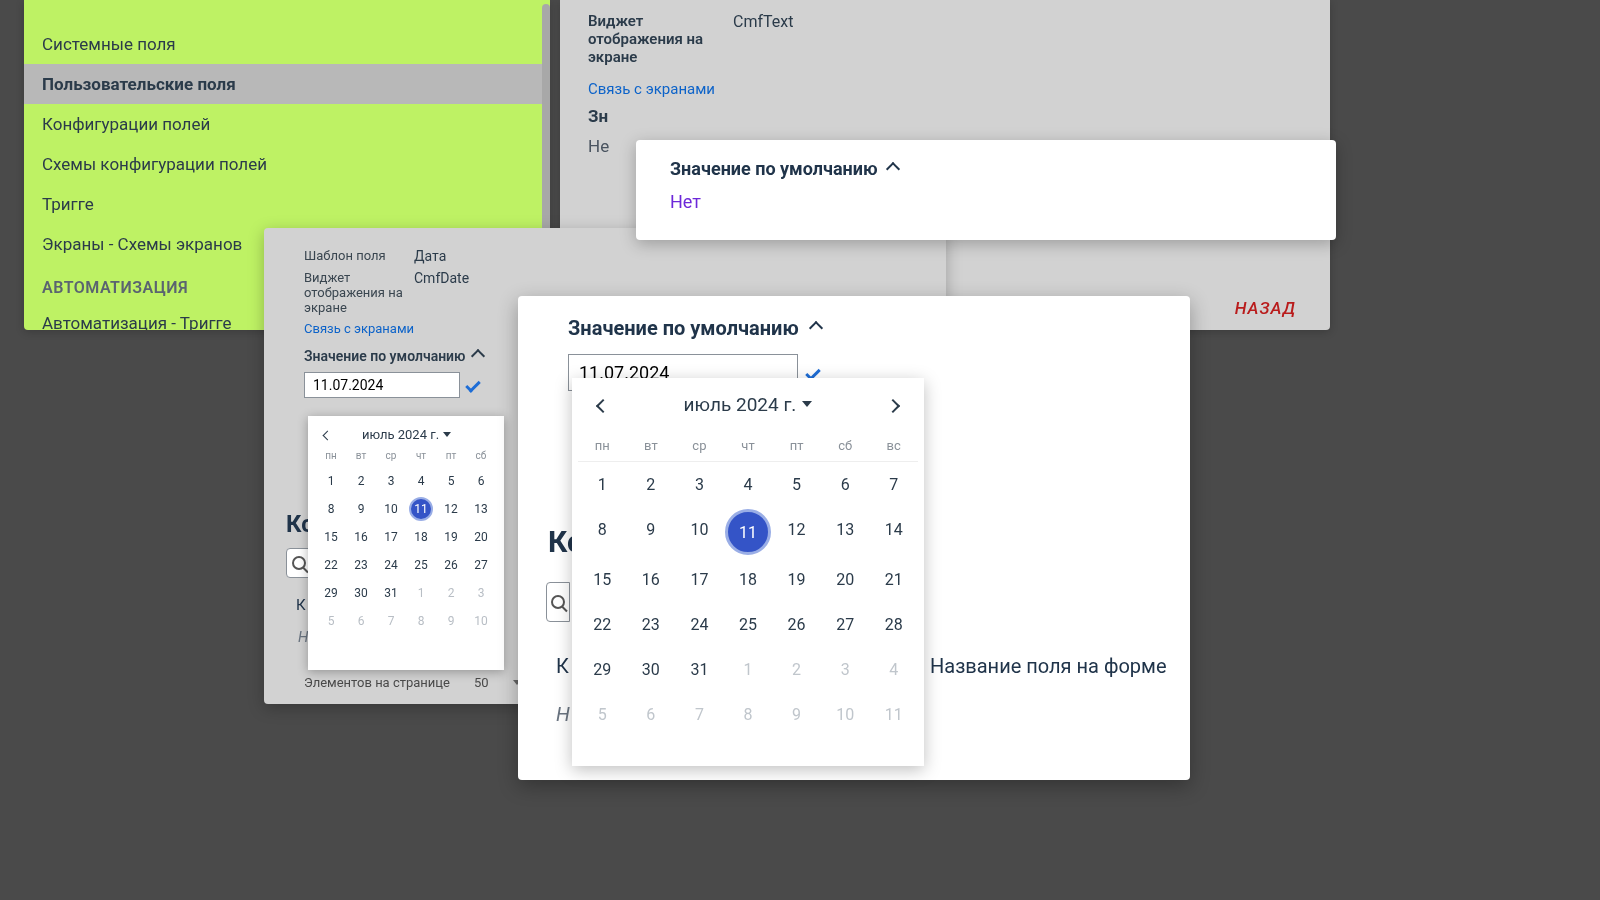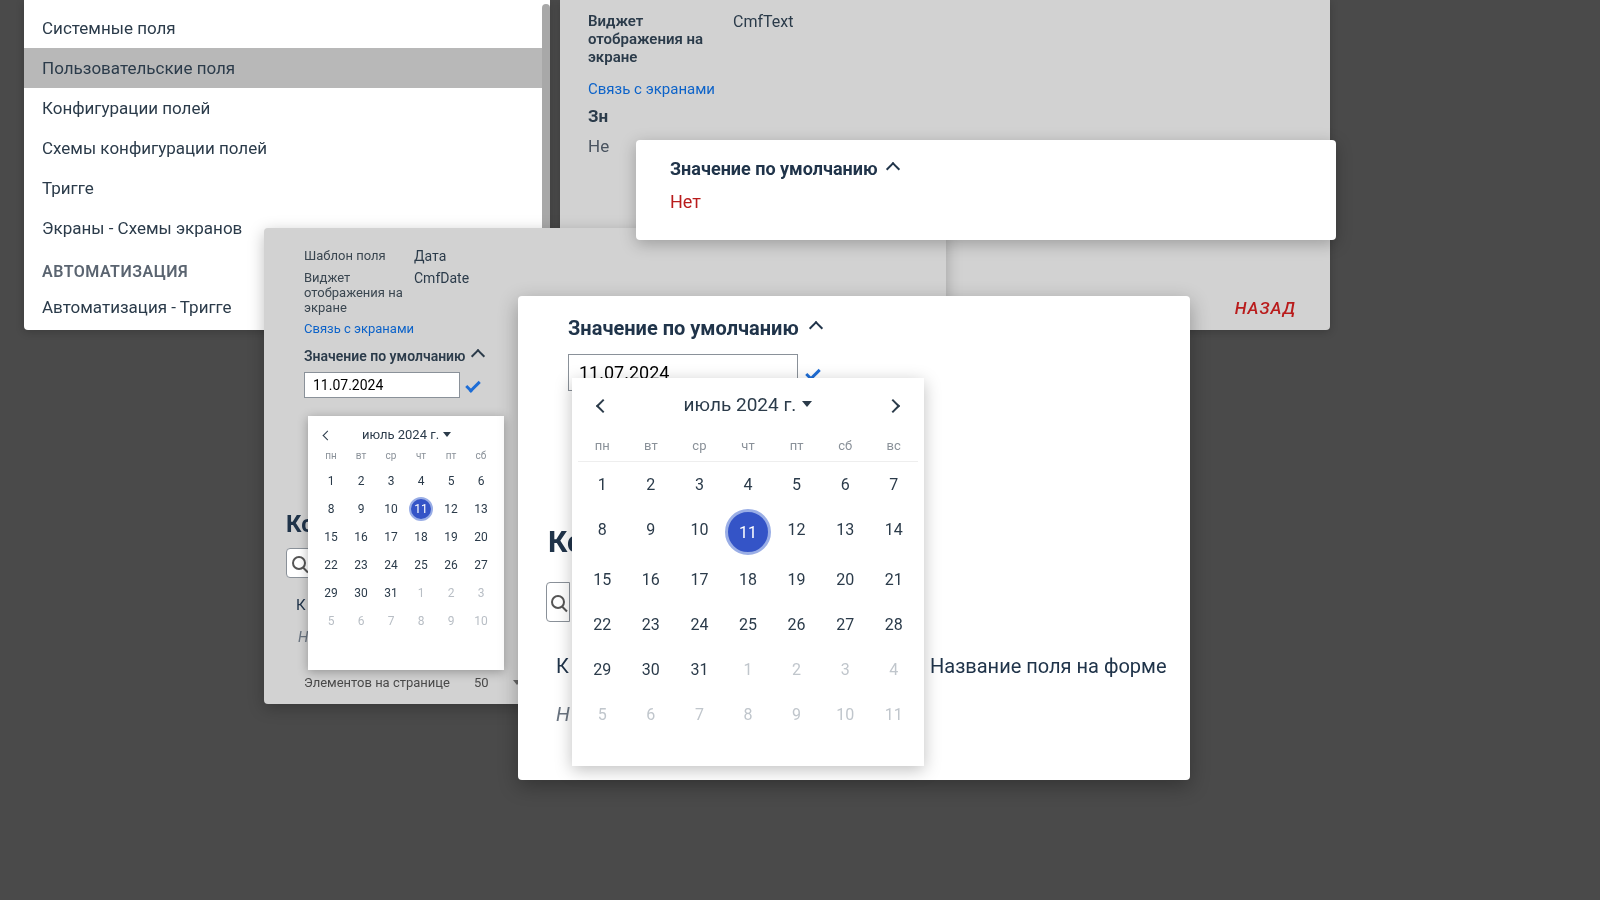--- a/index.html
+++ b/index.html
@@ -1,26 +1,26 @@
 <!DOCTYPE html>
 <html><head>
 <meta charset="utf-8">
 <style>
 * { margin: 0; padding: 0; box-sizing: border-box; font-family: -apple-system, BlinkMacSystemFont, "Segoe UI", Roboto, sans-serif; }
 body { background: #4a4a4a; width: 1600px; height: 900px; overflow: hidden; position: relative; }
 
 
 .sidebar {
   position: absolute; left: 24px; top: 0; width: 526px; height: 330px;
-  background: #ffffff; border-radius: 0 0 4px 4px; box-shadow: 0 2px 8px rgba(0,0,0,.2);
-  padding: 8px 0; overflow: hidden;
+  background: #bef264; border-radius: 0 0 4px 4px; box-shadow: 0 2px 8px rgba(0,0,0,.2);
+  padding: 24px 0; overflow: hidden;
 }
 .sidebar::after { content: ""; position: absolute; right: 0; top: 4px; bottom: 4px; width: 8px; background: #a8a8a8; border-radius: 4px; }
 .sidebar-item { padding: 10px 18px; font-size: 17px; color: #2b3b4a; cursor: pointer; }
-.sidebar-item.active { background: #b8b8b8; font-weight: 400; }
+.sidebar-item.active { background: #b8b8b8; font-weight: 700; }
 .sidebar-section { padding: 14px 18px 6px; font-size: 16px; font-weight: 600; color: #5a6470; letter-spacing: .5px; }
 
 
 .info-panel {
   position: absolute; left: 560px; top: 0; width: 770px; height: 330px;
   background: #d2d2d2; border-radius: 0 0 4px 4px; box-shadow: 0 2px 8px rgba(0,0,0,.2);
   padding: 12px 28px;
 }
 .info-row { display: flex; margin-bottom: 14px; }
 .info-label { width: 145px; font-size: 15px; font-weight: 600; color: #2b3b4a; }
@@ -30,21 +30,21 @@
 .info-sub { font-size: 17px; color: #4a5460; margin-top: 10px; }
 .back-btn { position: absolute; right: 34px; bottom: 12px; font-size: 17px; font-weight: 500; color: #b91c1c; cursor: pointer; letter-spacing: 1px; font-style: italic; }
 
 
 .popup-default {
   position: absolute; left: 636px; top: 140px; width: 700px; height: 100px;
   background: #fff; border-radius: 4px; box-shadow: 0 4px 16px rgba(0,0,0,.25);
   padding: 18px 34px;
 }
 .popup-default h3 { font-size: 18px; font-weight: 700; color: #20344a; display: flex; align-items: center; gap: 10px; }
-.popup-default .val { font-size: 18px; color: #b91c1c; margin-top: 12px; }
+.popup-default .val { font-size: 18px; color: #6d28d9; margin-top: 12px; }
 
 
 .mid-panel {
   position: absolute; left: 264px; top: 228px; width: 682px; height: 476px;
   background: #d2d2d2; border-radius: 4px; box-shadow: 0 4px 16px rgba(0,0,0,.25);
   padding: 20px 40px;
 }
 .mid-row { display: flex; margin-bottom: 6px; }
 .mid-label { width: 110px; font-size: 13px; color: #3a4650; }
 .mid-value { font-size: 14px; color: #2b3b4a; text-align: center; }

